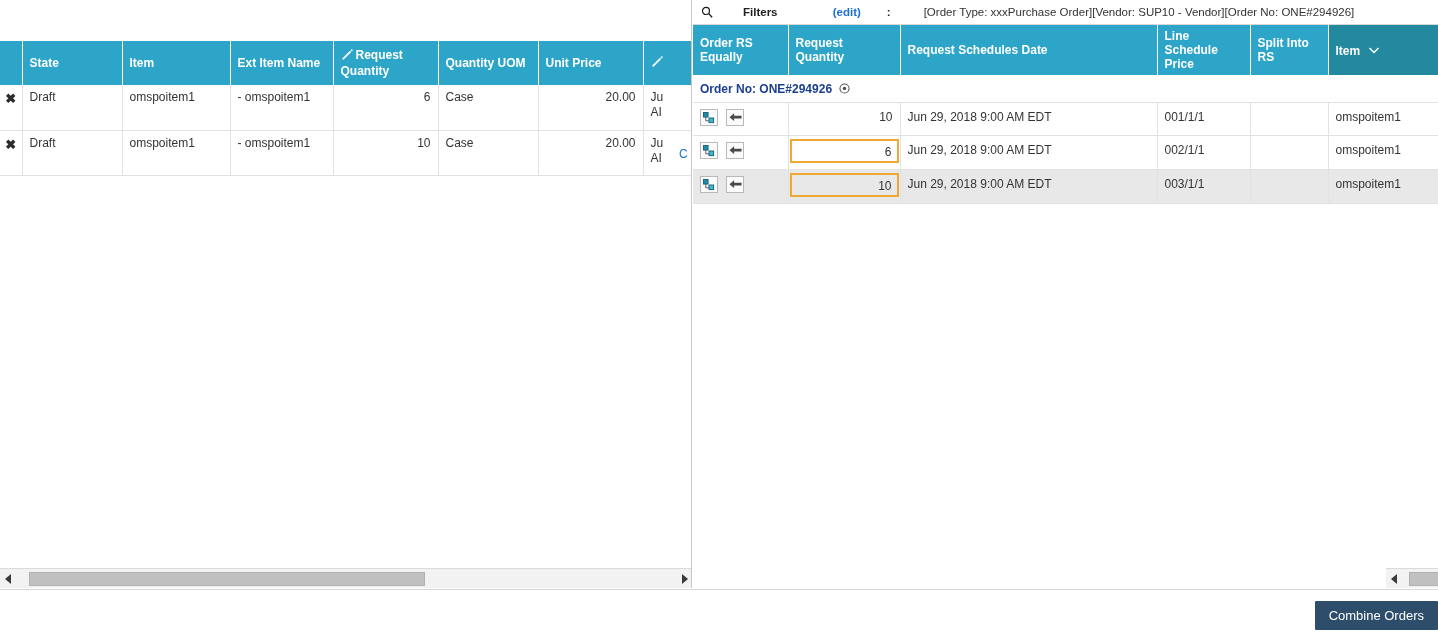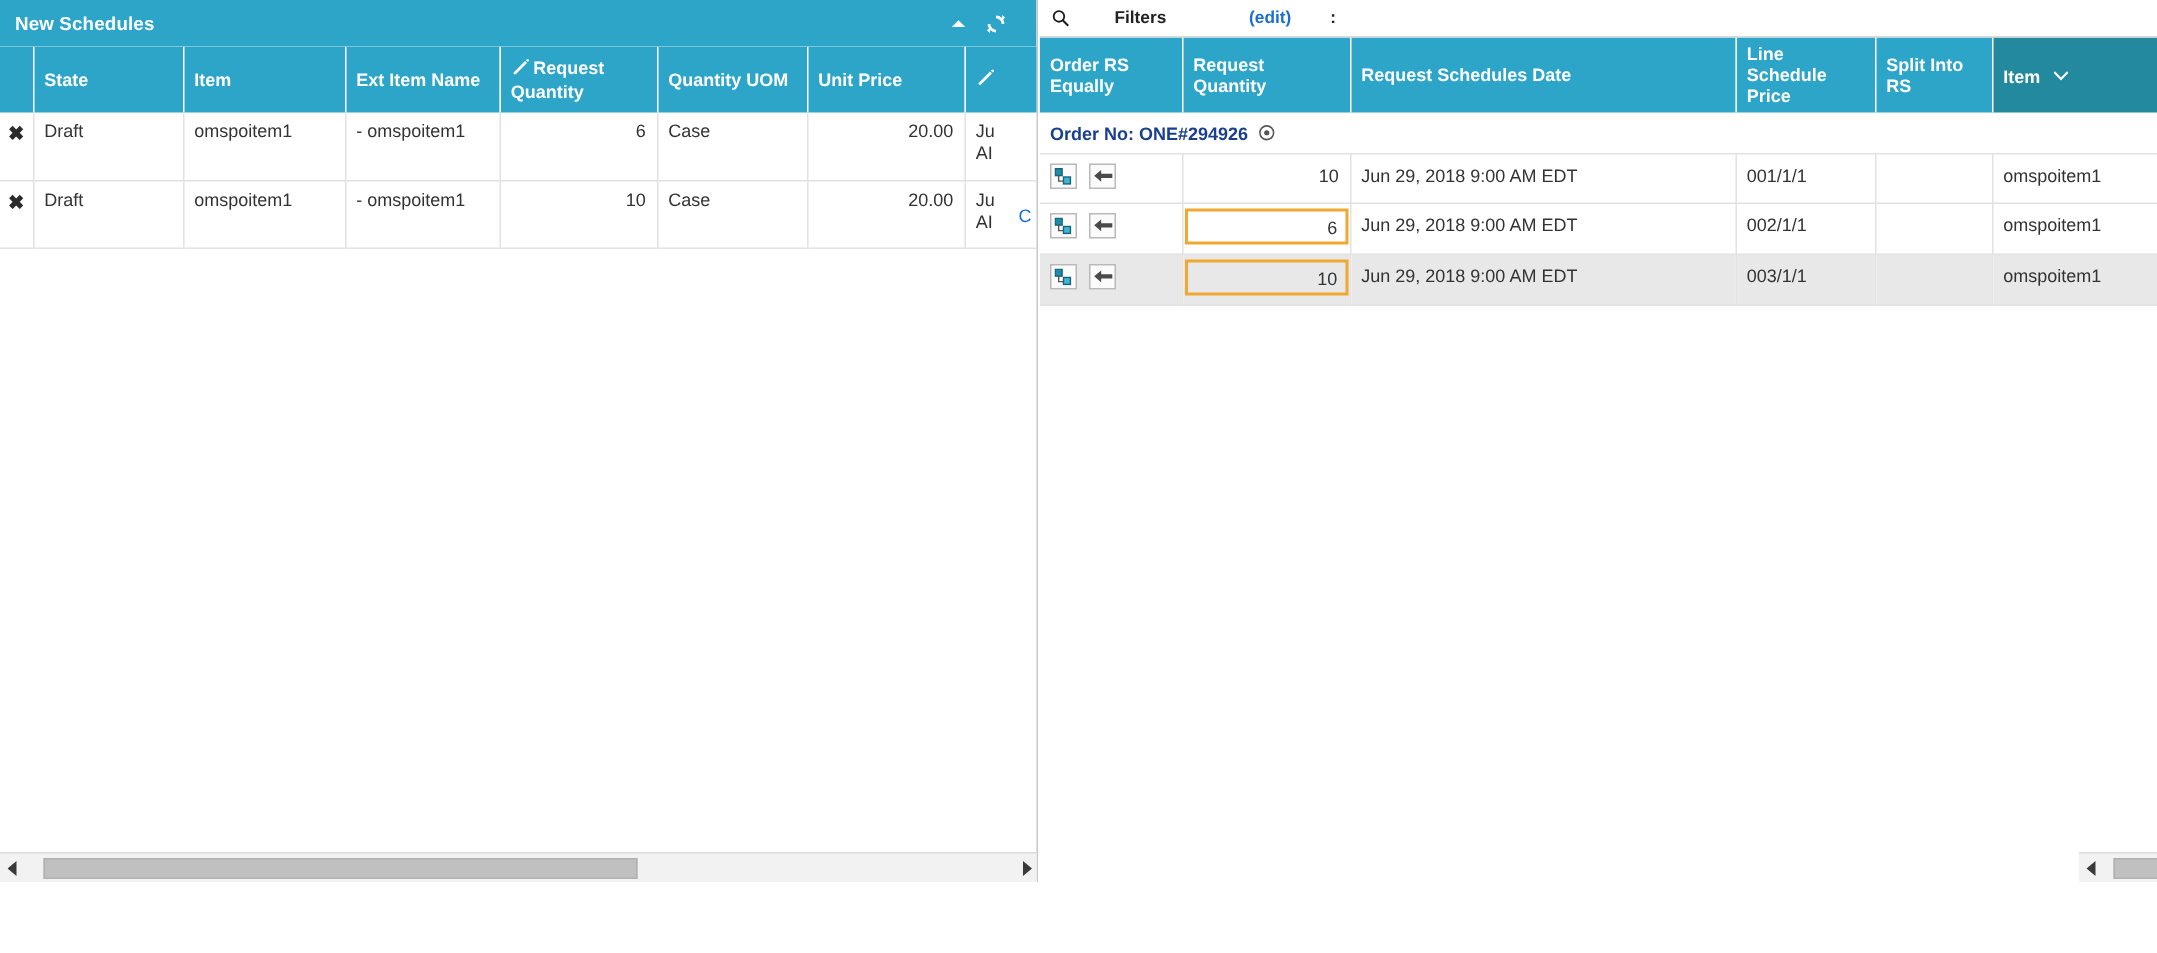--- a/index.html
+++ b/index.html
@@ -61,21 +61,21 @@
     gap: 26px;
   }
   .filter-bar .mag { margin-right: 4px; display: inline-flex; align-items: center; }
   .filter-bar .f-label { font-weight: bold; }
   .filter-bar .f-edit { color: #1a6fd4; font-weight: bold; cursor: pointer; }
   .filter-bar .f-colon { font-weight: bold; margin-right: 7px; }
   .filter-bar .f-values { color: #333333; font-size: 11.5px; }
 
   
   .grid-wrap { position: relative; overflow: hidden; }
-  #left-grid  { height: 533px; width: 692px; }
+  #left-grid  { height: 533px; width: 692px; margin-top: 41px; }
   #right-grid { height: 507px; width: 745px; }
 
   table.grid { border-collapse: collapse; table-layout: fixed; }
   table.grid th {
     background: #2ca5c8;
     color: #ffffff;
     font-weight: bold;
     font-size: 12px;
     text-align: left;
     vertical-align: middle;
@@ -212,38 +212,20 @@
     background: #ffffff;
   }
 </style>
 </head>
 <body>
 
 <div id="app">
 
   <div class="panel" id="left-panel">
 
-    <div class="panel-header">
-      <span class="title">New Schedules</span>
-      <span class="hdr-icons">
-        <span class="hdr-icon" title="collapse">
-          <svg width="12" height="12" viewBox="0 0 12 12">
-              <path d="M6 3.5 L10.5 8 L1.5 8 Z" fill="#ffffff"></path>
-            </svg>
-        </span>
-        <span class="hdr-icon" title="refresh">
-          <svg width="14" height="14" viewBox="0 0 16 16">
-            <path d="M8 1.6 A6.4 6.4 0 0 1 14.4 8 h-2.1 A4.3 4.3 0 0 0 8 3.7 Z" fill="#ffffff"></path>
-            <path d="M8 14.4 A6.4 6.4 0 0 1 1.6 8 h2.1 A4.3 4.3 0 0 0 8 12.3 Z" fill="#ffffff"></path>
-            <path d="M12.6 1.2 L14.9 3.3 L12.6 5.1 Z" fill="#ffffff"></path>
-            <path d="M3.4 14.8 L1.1 12.7 L3.4 10.9 Z" fill="#ffffff"></path>
-          </svg>
-        </span>
-      </span>
-    </div>
 
     <div class="grid-wrap" id="left-grid">
       <table class="grid" id="left-table">
         <colgroup>
           <col style="width:22px">
             <col style="width:100px">
             <col style="width:108px">
             <col style="width:103px">
           <col style="width:105px">
             <col style="width:100px">
@@ -337,20 +319,21 @@
       <span class="mag">
         <svg width="12" height="12" viewBox="0 0 14 14">
           <circle cx="5.8" cy="5.8" r="4.1" fill="none" stroke="#1d1d1d" stroke-width="1.4"></circle>
           <line x1="8.9" y1="8.9" x2="13" y2="13" stroke="#1d1d1d" stroke-width="1.6"></line>
         </svg>
       </span>
       <span class="f-label">Filters</span>
       <span>&nbsp;</span>
       <span class="f-edit">(edit)</span>
       <span class="f-colon">:</span>
+      <span class="f-values">[Order Type: xxxPurchase Order][Vendor: SUP10 - Vendor][Order No: ONE#294926]</span>
     </div>
 
     <div class="grid-wrap" id="right-grid">
       <table class="grid" id="right-table">
         <colgroup>
           <col style="width:95px">
             <col style="width:112px">
             <col style="width:257px">
           <col style="width:93px">
             <col style="width:78px">
@@ -465,14 +448,17 @@
             <path d="M6 0 L6 10 L0 5 Z" fill="#3a3a3a"></path>
           </svg>
       </div>
       <div class="sb-track">
         <div class="sb-thumb" style="left:1%;width:44%;"></div>
       </div>
 
     </div>
   </div>
 
+  <div id="footer">
+    <button id="combine-orders-button">Combine Orders</button>
+  </div>
 
 </div>
 
 </body></html>

